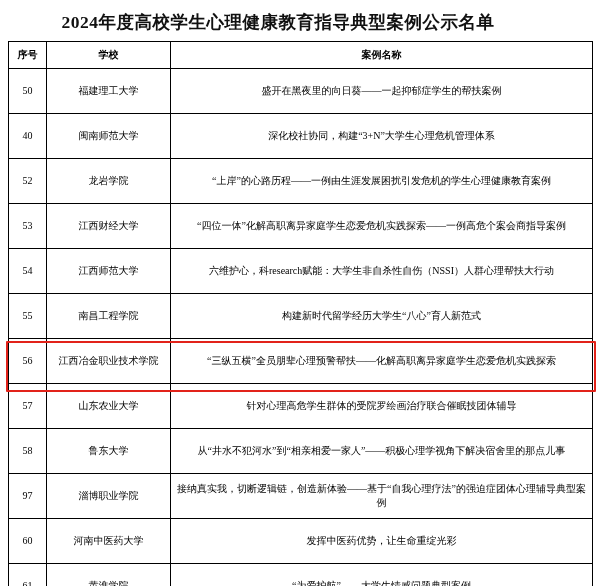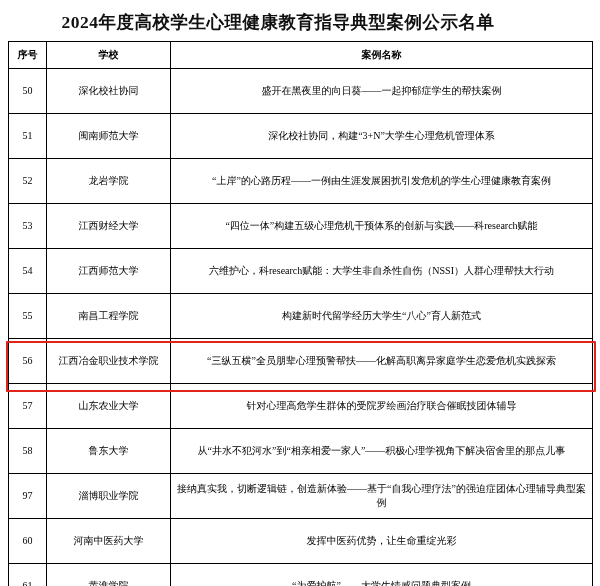--- a/index.html
+++ b/index.html
@@ -85,37 +85,37 @@
     <thead>
       <tr>
         <th>序号</th>
         <th>学校</th>
         <th>案例名称</th>
       </tr>
     </thead>
     <tbody>
         <tr class="row-tall">
           <td class="idx">50</td>
-          <td class="school">深化校社协同</td>
+          <td class="school">福建理工大学</td>
           <td class="case">盛开在黑夜里的向日葵——一起抑郁症学生的帮扶案例</td>
         </tr>
         <tr class="row-tall">
-          <td class="idx">51</td>
+          <td class="idx">40</td>
           <td class="school">闽南师范大学</td>
           <td class="case">深化校社协同，构建“3+N”大学生心理危机管理体系</td>
         </tr>
         <tr class="row-tall">
           <td class="idx">52</td>
           <td class="school">龙岩学院</td>
           <td class="case">“上岸”的心路历程——一例由生涯发展困扰引发危机的学生心理健康教育案例</td>
         </tr>
         <tr class="row-tall">
           <td class="idx">53</td>
           <td class="school">江西财经大学</td>
-          <td class="case">“四位一体”构建五级心理危机干预体系的创新与实践——科research赋能</td>
+          <td class="case">“四位一体”化解高职离异家庭学生恋爱危机实践探索——一例高危个案会商指导案例</td>
         </tr>
         <tr class="row-tall">
           <td class="idx">54</td>
           <td class="school">江西师范大学</td>
           <td class="case">六维护心，科research赋能：大学生非自杀性自伤（NSSI）人群心理帮扶大行动</td>
         </tr>
         <tr class="row-tall">
           <td class="idx">55</td>
           <td class="school">南昌工程学院</td>
           <td class="case">构建新时代留学经历大学生“八心”育人新范式</td>

